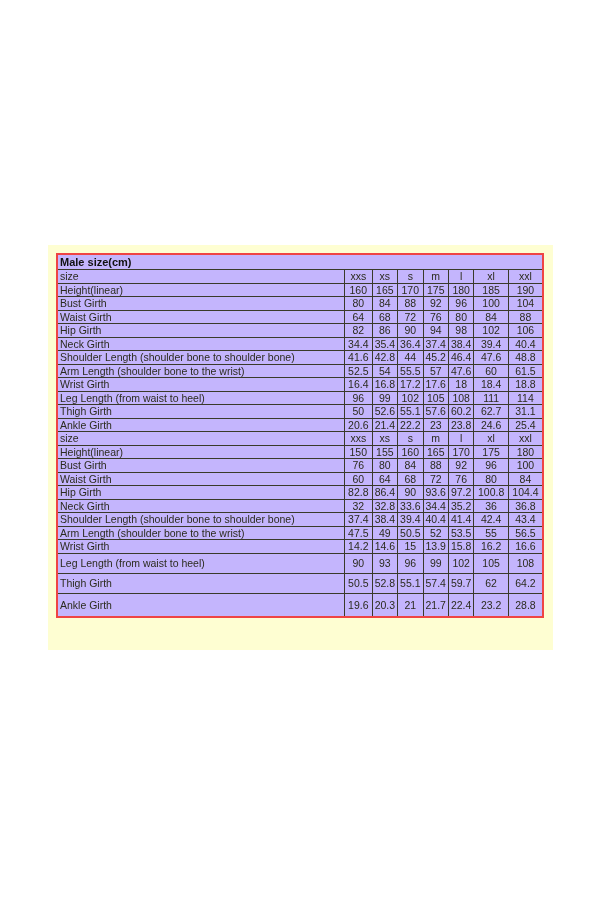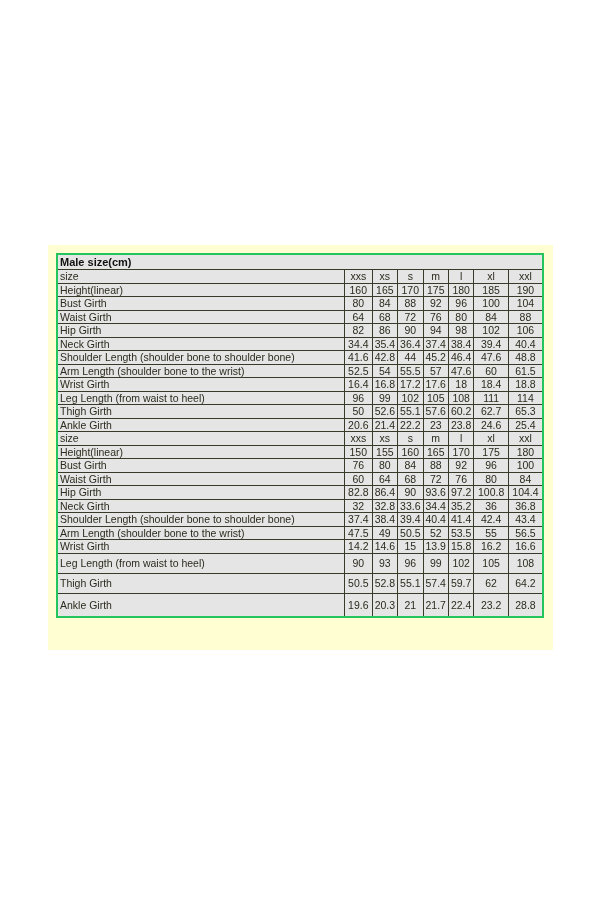--- a/index.html
+++ b/index.html
@@ -21,24 +21,24 @@
     width: 505px;
     height: 405px;
     background: #fefed2;
   }
   table.size-table {
     position: absolute;
     left: 8px;
     top: 8px;
     width: 488px;
     border-collapse: collapse;
-    background: #e5e5e5;
+    background: #c4b5fd;
     font-size: 10.5px;
     color: #2b2b1e;
-    border: 2px solid #22c55e;
+    border: 2px solid #ef4444;
   }
   table.size-table td {
     border: 1px solid #3a3a2a;
     padding: 0 2px;
     height: 12.5px;
     line-height: 12px;
     white-space: nowrap;
   }
   td.label {
     text-align: left;
@@ -186,21 +186,21 @@
           <td class="val">114</td>
         </tr>
         <tr>
           <td class="label">Thigh Girth</td>
           <td class="val">50</td>
           <td class="val">52.6</td>
           <td class="val">55.1</td>
           <td class="val">57.6</td>
           <td class="val">60.2</td>
           <td class="val">62.7</td>
-          <td class="val">65.3</td>
+          <td class="val">31.1</td>
         </tr>
         <tr>
           <td class="label">Ankle Girth</td>
           <td class="val">20.6</td>
           <td class="val">21.4</td>
           <td class="val">22.2</td>
           <td class="val">23</td>
           <td class="val">23.8</td>
           <td class="val">24.6</td>
           <td class="val">25.4</td>

